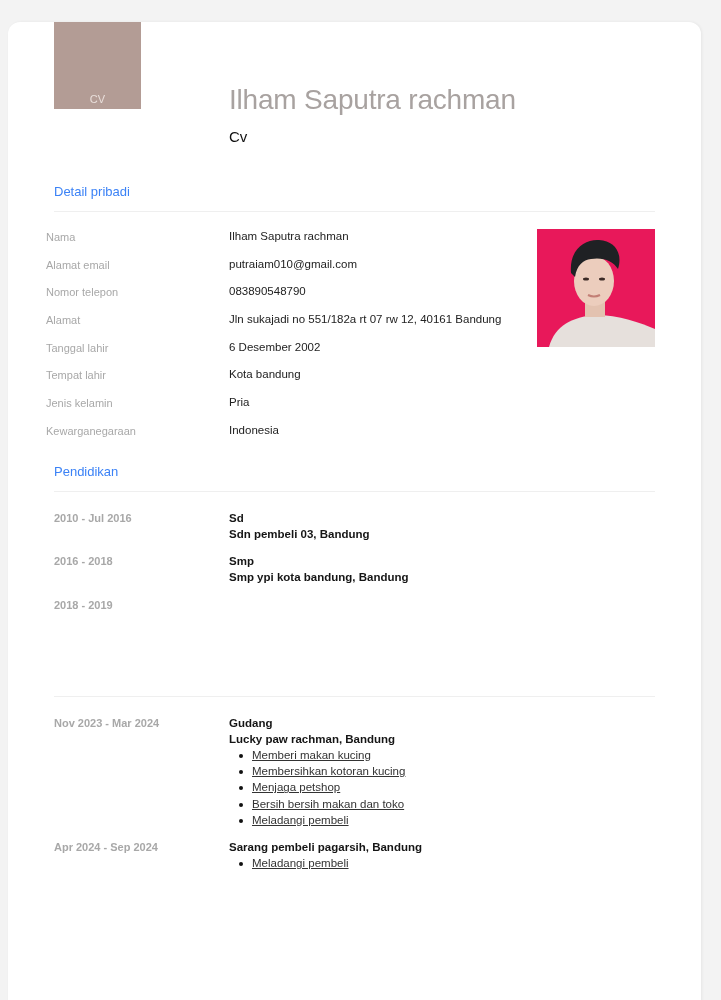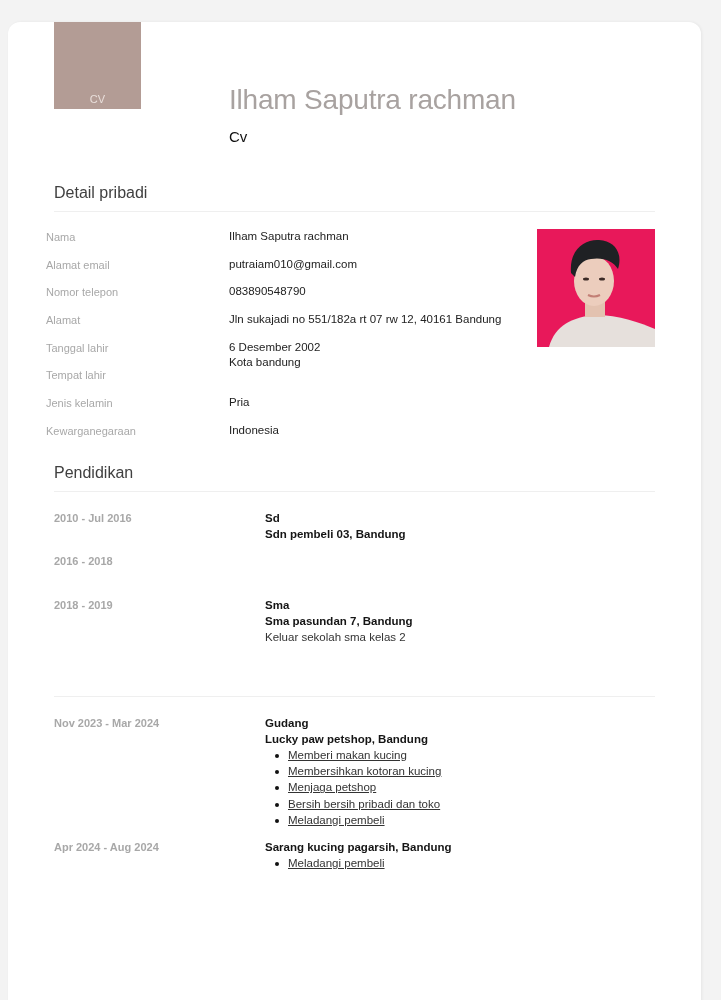--- a/index.html
+++ b/index.html
@@ -50,22 +50,22 @@
   .header-sub {
     position: absolute;
     left: 221px;
     top: 106px;
     font-size: 15px;
     color: #111;
   }
   .section-title {
     position: absolute;
     left: 46px;
-    font-size: 16px;
-    color: #404040;
+    font-size: 13px;
+    color: #3b82f6;
   }
   .section-rule {
     position: absolute;
     left: 46px;
     width: 601px;
     height: 1px;
     background: #efefef;
   }
   .row-label {
     position: absolute;
@@ -94,21 +94,20 @@
     font-size: 11px;
     color: #a8a8a8;
     font-weight: bold;
   }
   .entry-block {
     position: absolute;
     left: 221px;
     font-size: 11.5px;
     color: #151515;
     line-height: 16px;
-    margin-left: 36px;
   }
   .entry-title, .entry-org { font-weight: bold; }
   .entry-note { color: #333; font-weight: normal; }
   .entry-block ul {
     margin: 0;
     padding-left: 23px;
     list-style: none;
   }
   .entry-block li {
     position: relative;
@@ -152,21 +151,21 @@
     <div class="row-label" style="top:264px">Nomor telepon</div>
     <div class="row-value" style="top:263px">083890548790</div>
 
     <div class="row-label" style="top:292px">Alamat</div>
     <div class="row-value" style="top:291px">Jln sukajadi no 551/182a rt 07 rw 12, 40161 Bandung</div>
 
     <div class="row-label" style="top:320px">Tanggal lahir</div>
     <div class="row-value" style="top:319px">6 Desember 2002</div>
 
     <div class="row-label" style="top:347px">Tempat lahir</div>
-    <div class="row-value" style="top:334px">Kota bandung</div>
+    <div class="row-value" style="top:346px">Kota bandung</div>
 
     <div class="row-label" style="top:375px">Jenis kelamin</div>
     <div class="row-value" style="top:374px">Pria</div>
 
     <div class="row-label" style="top:403px">Kewarganegaraan</div>
     <div class="row-value" style="top:402px">Indonesia</div>
   </div>
 
   <div class="photo">
     <svg width="118" height="118" viewBox="0 0 118 118">
@@ -184,44 +183,43 @@
   <div class="section-title" style="top:442px">Pendidikan</div>
   <div class="section-rule" style="top:469px"></div>
 
   <div class="entry-date" style="top:490px">2010 - Jul 2016</div>
   <div class="entry-block" style="top:488px">
     <div class="entry-title">Sd</div>
     <div class="entry-org">Sdn pembeli 03, Bandung</div>
   </div>
 
   <div class="entry-date" style="top:533px">2016 - 2018</div>
+  <div class="entry-block" style="top:531px">
+    <div class="entry-title">Smp</div>
+    <div class="entry-org">Smp ypi kota bandung, Bandung</div>
+  </div>
 
   <div class="entry-date" style="top:577px">2018 - 2019</div>
-  <div class="entry-block" style="top:575px">
-    <div class="entry-title">Sma</div>
-    <div class="entry-org">Sma pasundan 7, Bandung</div>
-    <div class="entry-note">Keluar sekolah sma kelas 2</div>
-  </div>
 
   <div class="section-rule" style="top:674px"></div>
 
   <div class="entry-date" style="top:695px">Nov 2023 - Mar 2024</div>
   <div class="entry-block" style="top:693px">
     <div class="entry-title">Gudang</div>
-    <div class="entry-org">Lucky paw petshop, Bandung</div>
+    <div class="entry-org">Lucky paw rachman, Bandung</div>
     <ul>
       <li>Memberi makan kucing</li>
       <li>Membersihkan kotoran kucing</li>
       <li>Menjaga petshop</li>
-      <li>Bersih bersih pribadi dan toko</li>
+      <li>Bersih bersih makan dan toko</li>
       <li>Meladangi pembeli</li>
     </ul>
   </div>
 
-  <div class="entry-date" style="top:819px">Apr 2024 - Aug 2024</div>
+  <div class="entry-date" style="top:819px">Apr 2024 - Sep 2024</div>
   <div class="entry-block" style="top:817px">
-    <div class="entry-org">Sarang kucing pagarsih, Bandung</div>
+    <div class="entry-org">Sarang pembeli pagarsih, Bandung</div>
     <ul>
       <li>Meladangi pembeli</li>
     </ul>
   </div>
 
 </div>
 
 </body></html>

